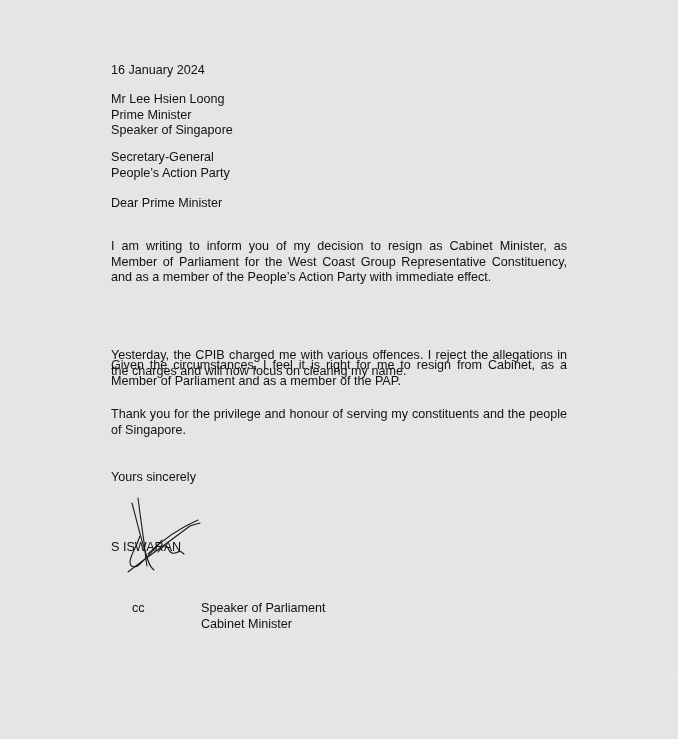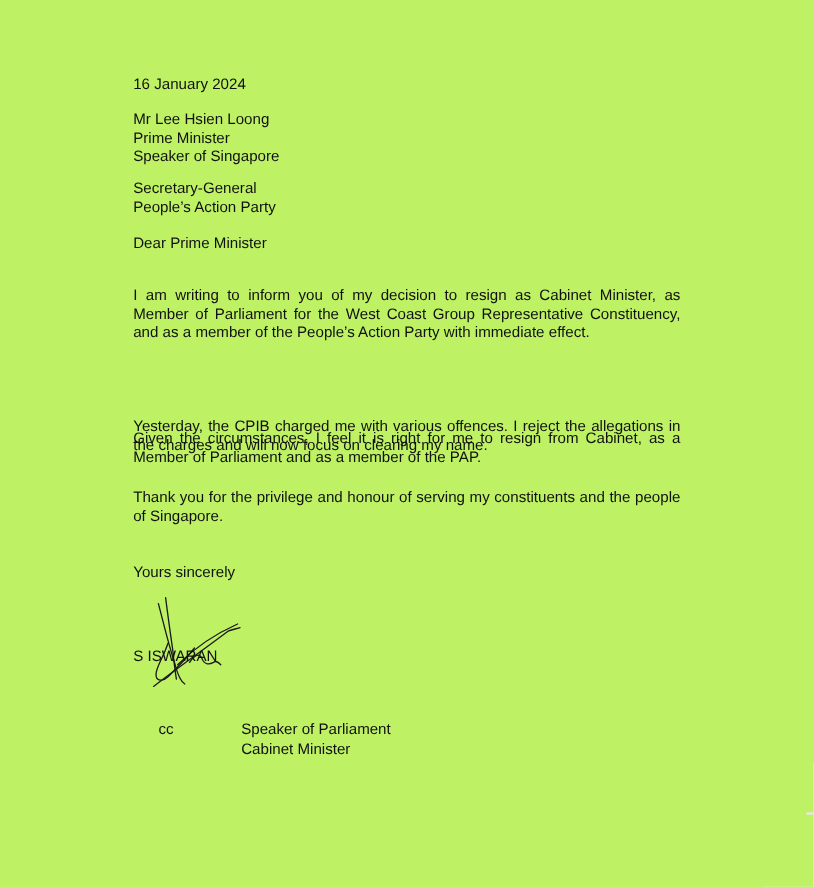--- a/index.html
+++ b/index.html
@@ -14,21 +14,21 @@
       overflow: hidden;
       font-family: "Liberation Sans", sans-serif;
       color: #111111;
       font-size: 12.6px;
       line-height: 15.5px;
     }
     .page {
       position: absolute;
       left: 0; top: 0;
       width: 678px; height: 739px;
-      background: #bef264;
+      background: #e5e5e5;
     }
     .blk {
       position: absolute;
       left: 111px;
       width: 456px;
       margin: 0;
     }
     .line { display: block; white-space: nowrap; }
     .para {
       text-align: justify;

